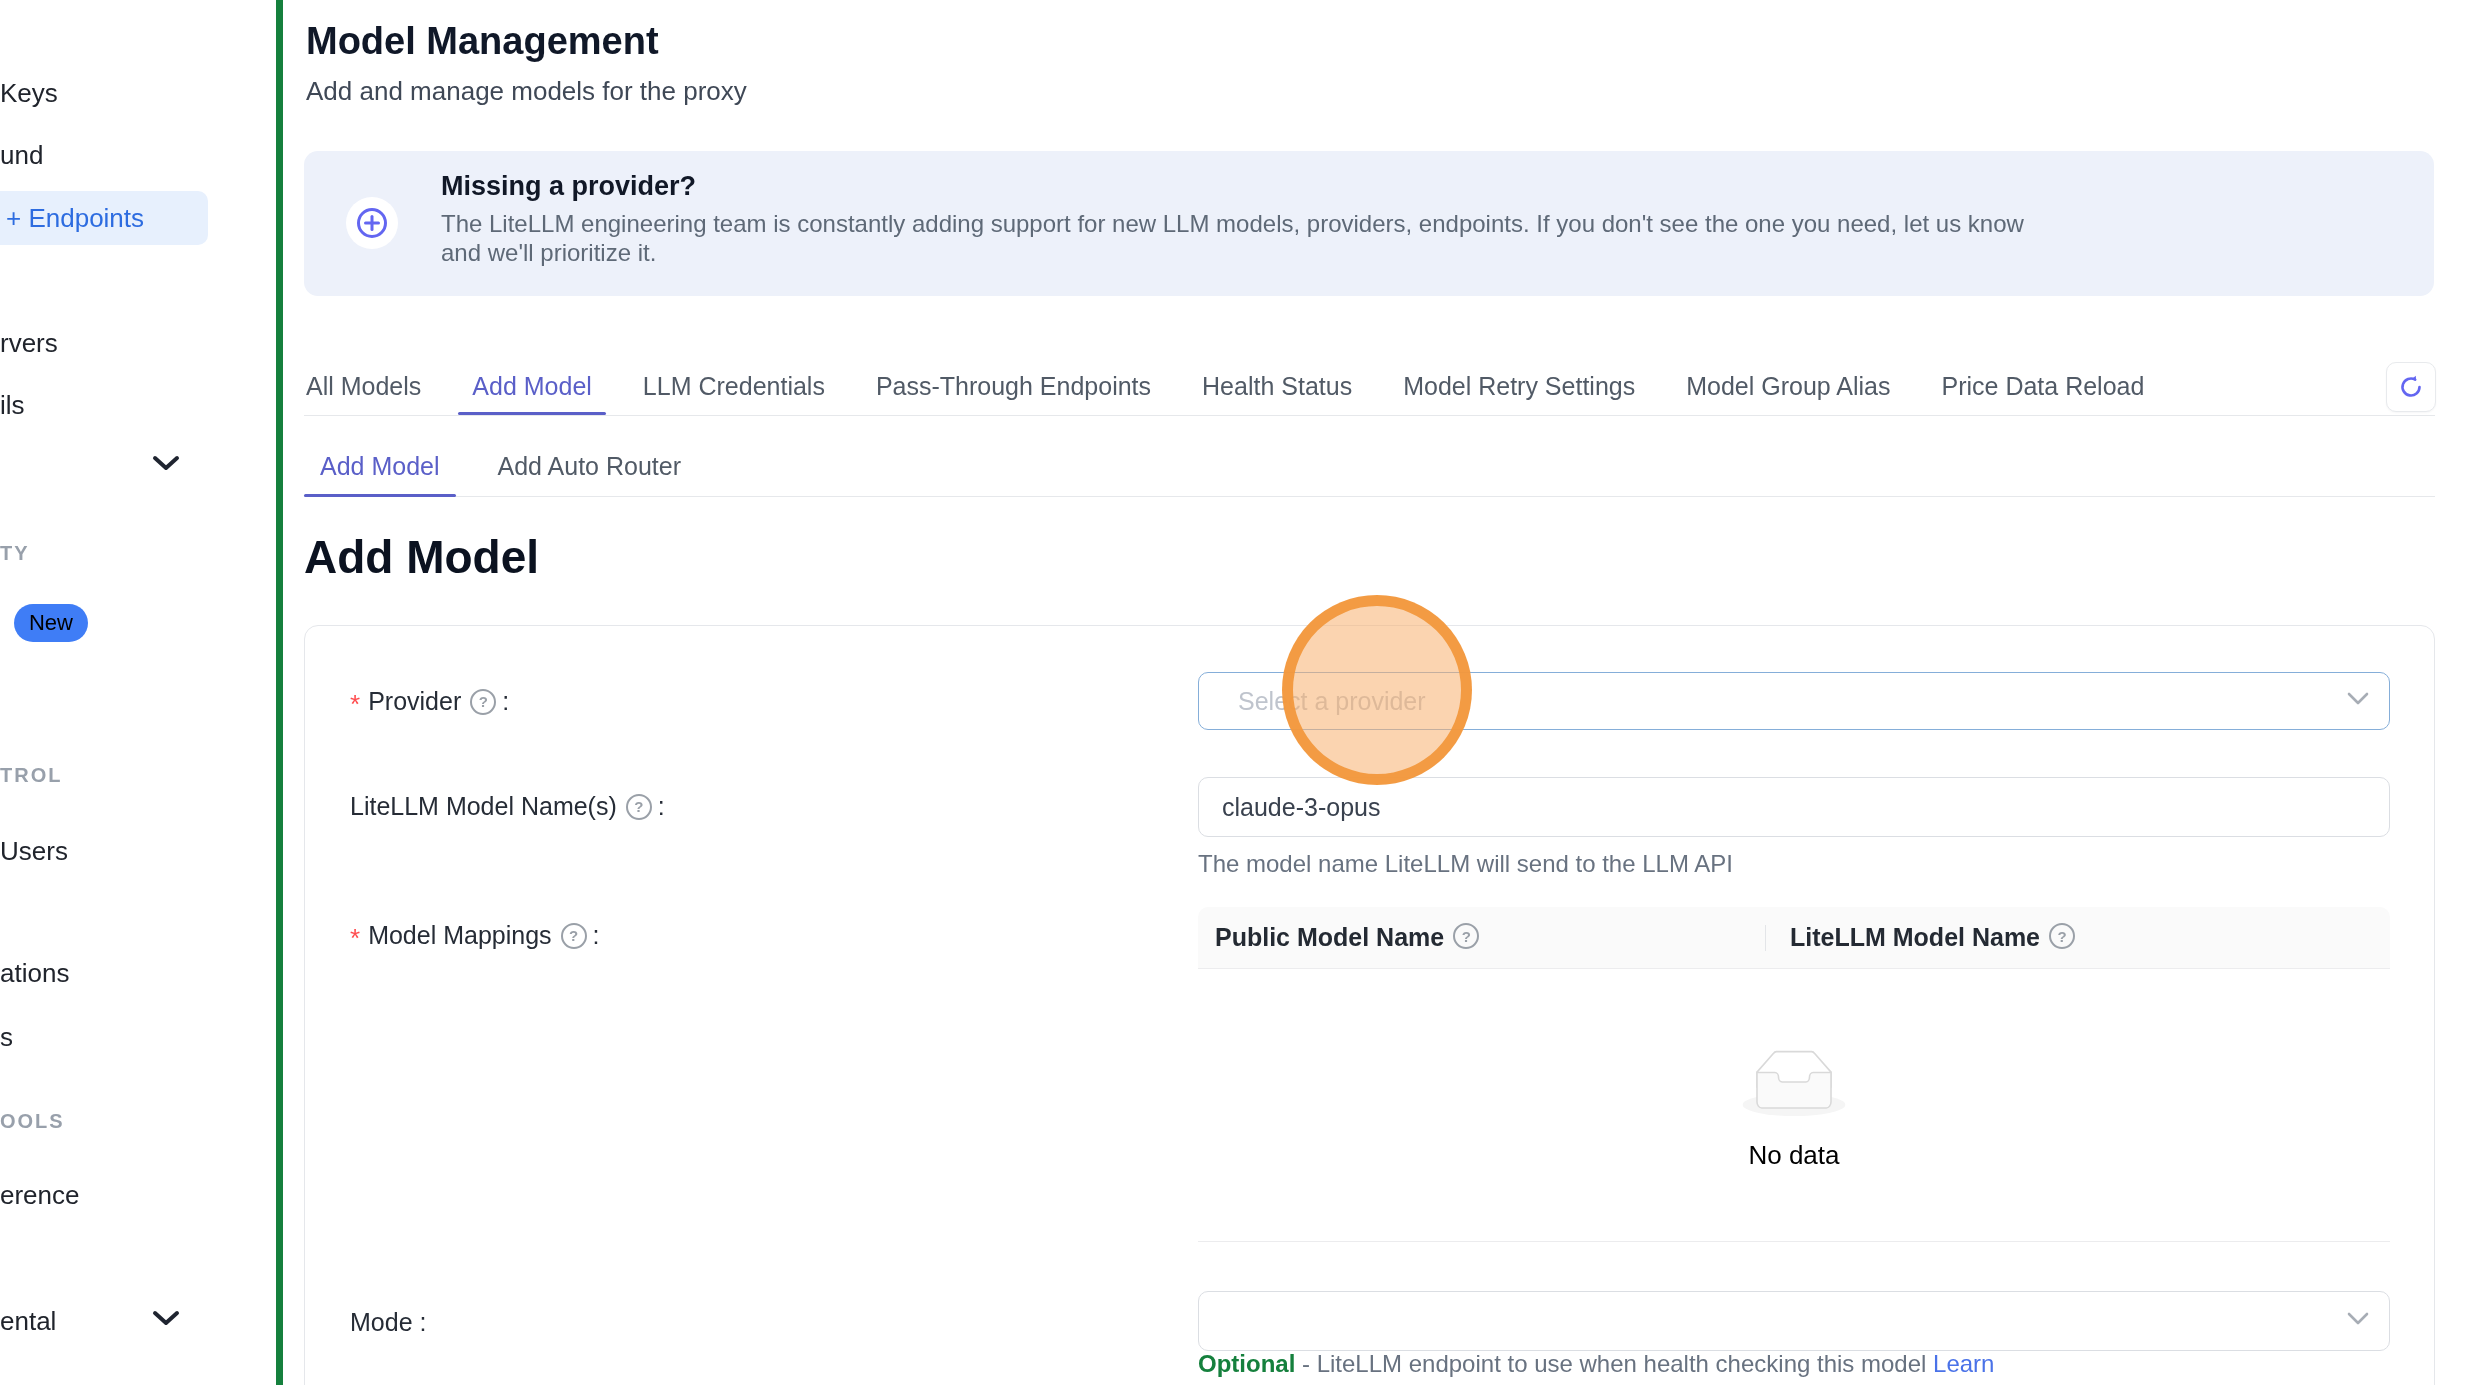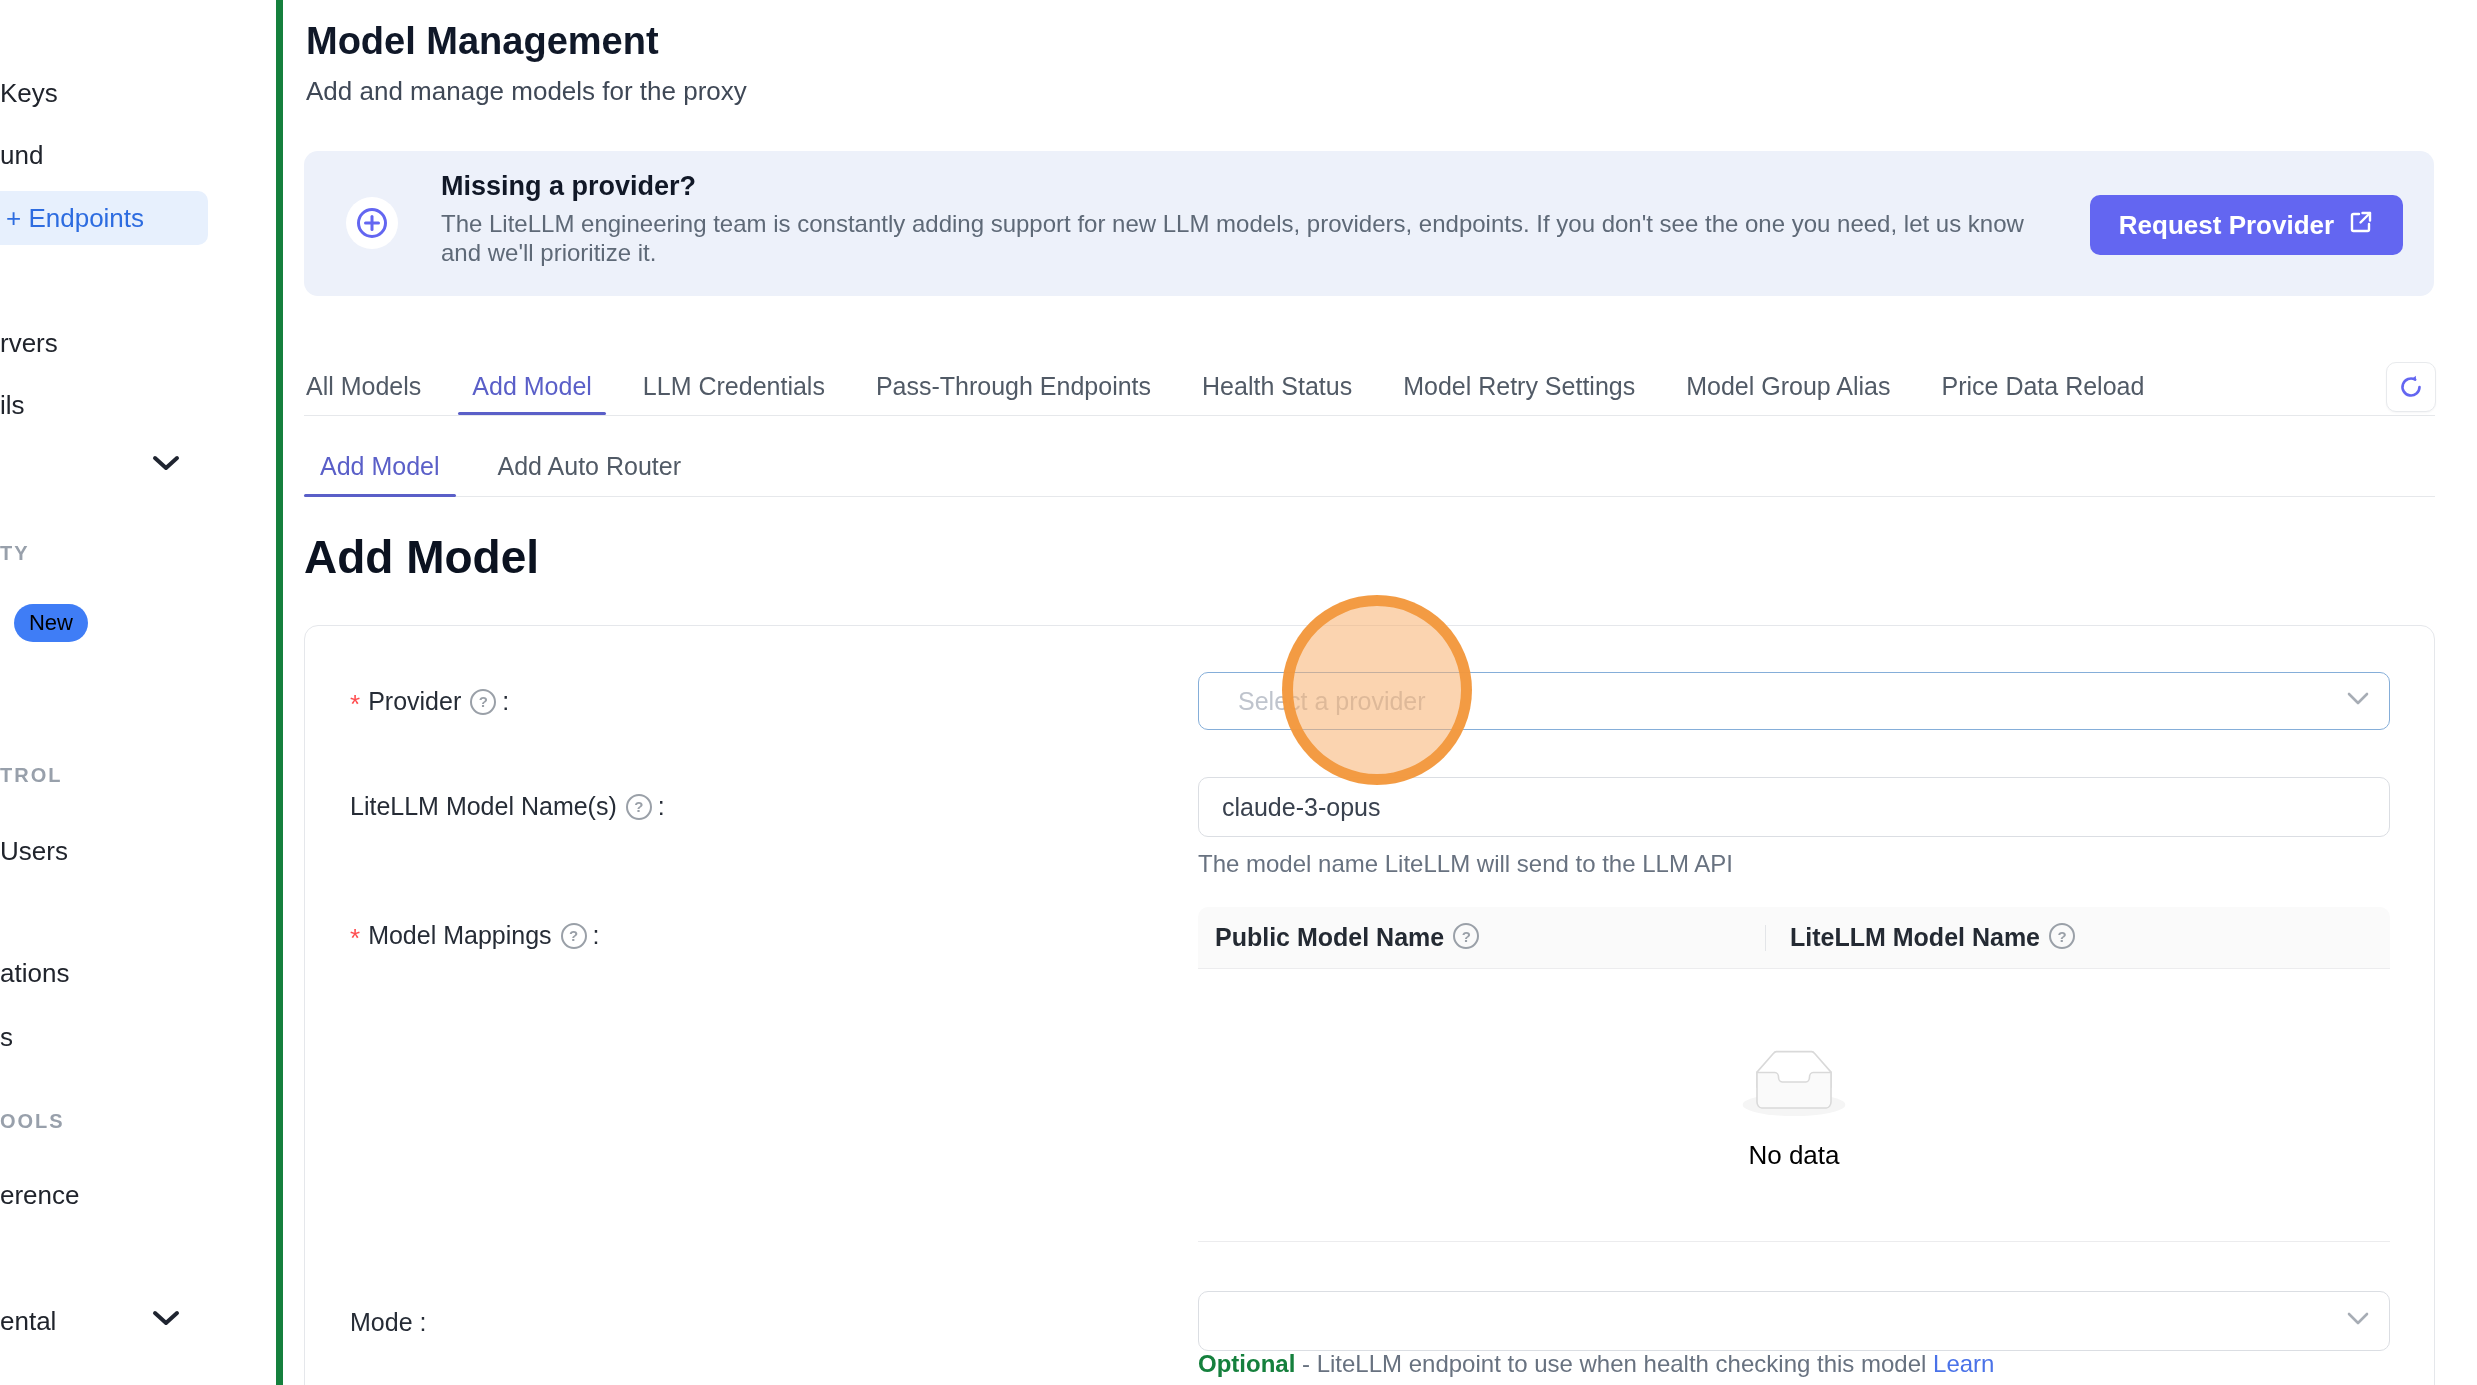--- a/index.html
+++ b/index.html
@@ -153,30 +153,20 @@
   <section class="banner">
     <div class="banner-circle">
       <svg width="40" height="40" viewBox="0 0 40 40">
         <circle cx="20" cy="20" r="13.5" fill="none" stroke="#6366f1" stroke-width="3"></circle>
         <line x1="20" y1="13.5" x2="20" y2="26.5" stroke="#6366f1" stroke-width="3" stroke-linecap="round"></line>
         <line x1="13.5" y1="20" x2="26.5" y2="20" stroke="#6366f1" stroke-width="3" stroke-linecap="round"></line>
       </svg>
     </div>
     <div class="banner-title">Missing a provider?</div>
     <div class="banner-body">The LiteLLM engineering team is constantly adding support for new LLM models, providers, endpoints. If you don't see the one you need, let us know and we'll prioritize it.</div>
-    <button class="request-btn">
-      <span>Request Provider</span>
-      <span>
-        <svg width="26" height="26" viewBox="0 0 26 26">
-          <path d="M11 5 H5.5 Q4 5 4 6.5 V20.5 Q4 22 5.5 22 H19.5 Q21 22 21 20.5 V15" fill="none" stroke="#fff" stroke-width="2.4" stroke-linecap="round"></path>
-          <path d="M14.5 4 H22 V11.5" fill="none" stroke="#fff" stroke-width="2.4" stroke-linecap="round" stroke-linejoin="round"></path>
-          <line x1="22" y1="4" x2="12.5" y2="13.5" stroke="#fff" stroke-width="2.4" stroke-linecap="round"></line>
-        </svg>
-      </span>
-    </button>
   </section>
 
   <div class="tabbar-line" style="top:415px"></div>
   <div class="tabs">
     <div class="tab">All Models</div>
     <div class="tab active">Add Model</div>
     <div class="tab">LLM Credentials</div>
     <div class="tab">Pass-Through Endpoints</div>
     <div class="tab">Health Status</div>
     <div class="tab">Model Retry Settings</div>

